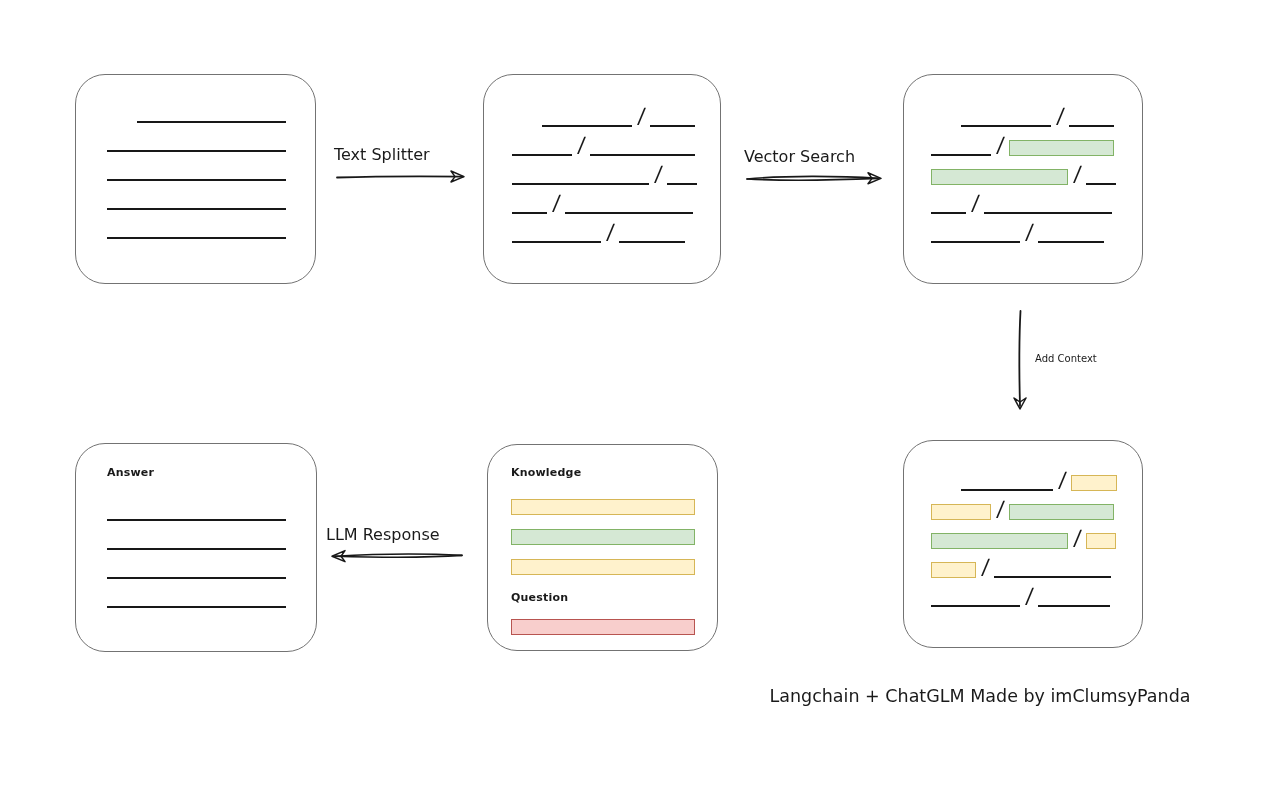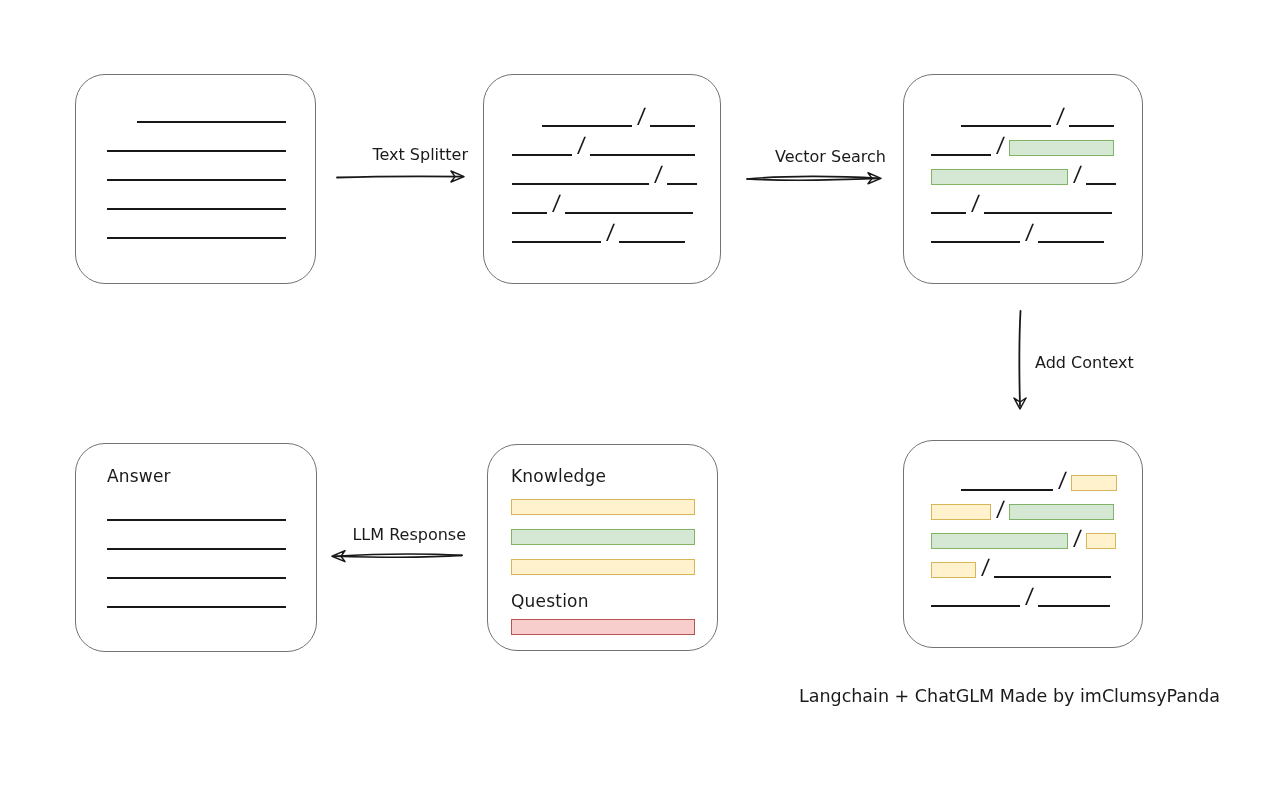--- a/index.html
+++ b/index.html
@@ -26,31 +26,31 @@
   .seg{flex:0 0 auto;}
   .seg-line{height:0;border-bottom:2px solid var(--line);}
   .seg-bar{height:16px;border-style:solid;border-width:1.6px;}
   .seg-green{background:var(--green-fill);border-color:var(--green-border);}
   .seg-yellow{background:var(--yellow-fill);border-color:var(--yellow-border);}
   .seg-red{background:var(--red-fill);border-color:var(--red-border);}
   .slash{
     font-size:21px;line-height:21px;margin:0 5px 0 6px;
     color:var(--line);transform:skewX(-6deg);font-weight:500;
   }
-  .box-label{font-size:17px;font-weight:400;letter-spacing:.2px;height:22px;}
-
-  .arrow-h{position:absolute;display:flex;flex-direction:column;align-items:flex-end;}
+  .box-label{font-size:11px;font-weight:700;letter-spacing:.2px;height:22px;}
+
+  .arrow-h{position:absolute;display:flex;flex-direction:column;align-items:flex-start;}
   .arrow-label{font-size:16px;white-space:nowrap;}
   .arrow-h svg{margin-top:3px;}
   .arrow-v{position:absolute;}
-  .label-floating{position:absolute;font-size:16px;white-space:nowrap;}
+  .label-floating{position:absolute;font-size:10px;white-space:nowrap;}
 
   .caption{
     position:absolute;left:740px;top:686px;width:480px;
-    text-align:right;font-size:17.5px;font-weight:500;
+    text-align:center;font-size:17.5px;font-weight:500;
   }
   svg path, svg polyline{stroke:var(--line);fill:none;stroke-linecap:round;stroke-linejoin:round;}
 </style>
 </head>
 <body>
 
 <div class="canvas">
 
   <div class="box" style="left:75px;top:74px;width:241px;height:210px;padding:28px 0 0 31px">
     <div class="rows">

